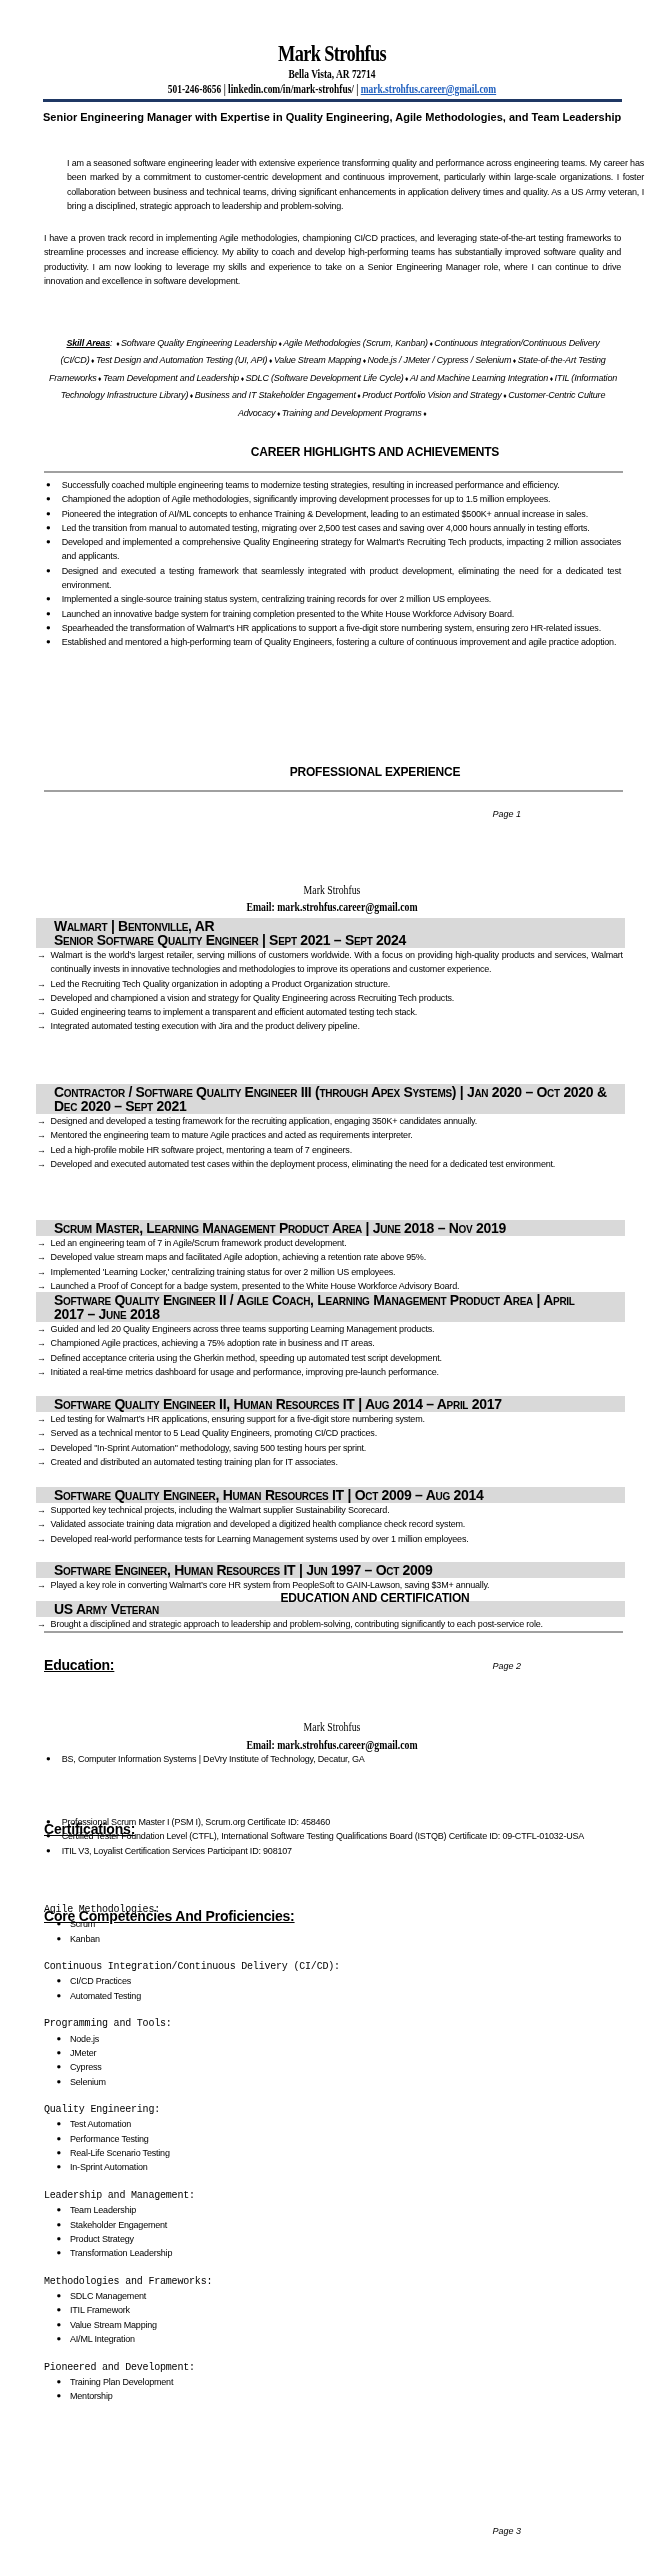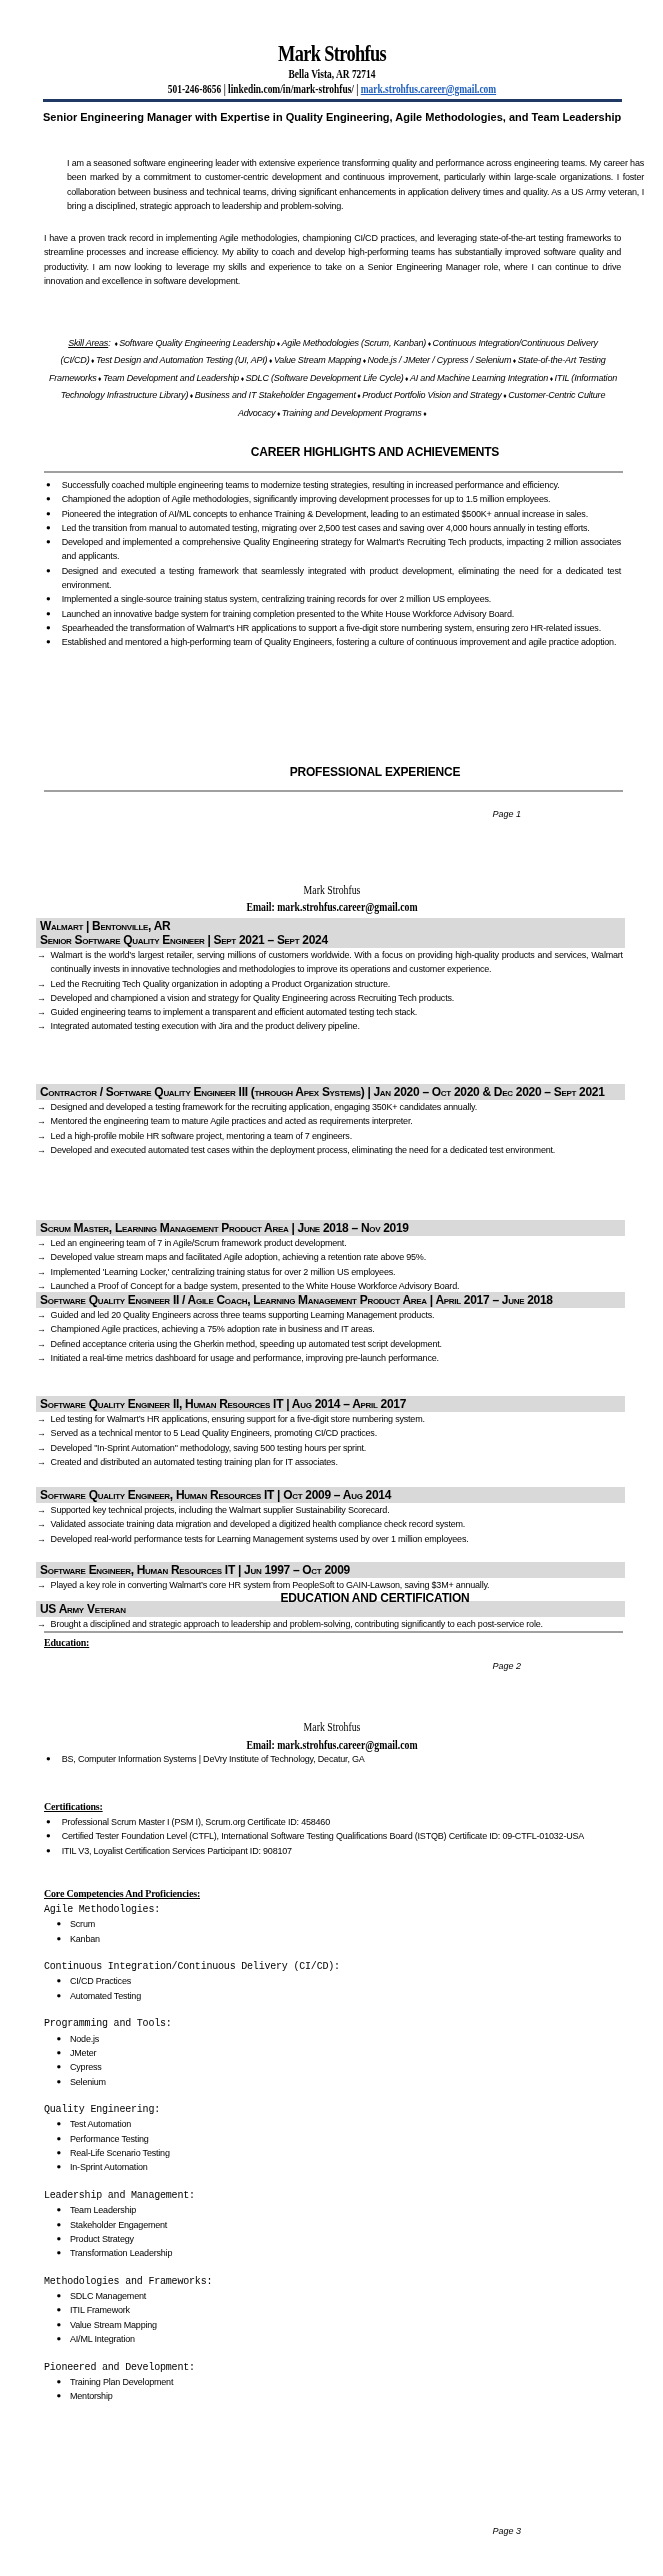--- a/index.html
+++ b/index.html
@@ -22,50 +22,50 @@
     .headline { position: absolute; top: 108px; left: 43px; width: 579px; text-align: left;
       font-family: "Liberation Sans", sans-serif; font-weight: bold; font-size: 11px; line-height: 19px; }
 
     .para { position: absolute; left: 44px; width: 577px; font-family: "Liberation Sans", sans-serif;
       font-size: 9px; line-height: 14.3px; text-align: justify; letter-spacing: -0.2px; }
     .para1 { top: 156px; margin-left: 23px; }
     .para2 { top: 231px; }
 
     .skills { position: absolute; top: 335px; left: 48px; width: 570px; text-align: center;
       font-family: "Liberation Sans", sans-serif; font-style: italic; font-size: 9px; line-height: 16.4px; letter-spacing: -0.2px; }
-    .skills .skill-label { font-weight: normal; text-decoration: underline; text-align: center; }
+    .skills .skill-label { font-weight: bold; text-decoration: underline; text-align: center; }
     .skills .dia { font-style: normal; font-size: 6.8px; padding: 0 1.6px; }
 
     .sec-title { position: absolute; left: 0; width: 664px; text-align: center;
       font-family: "Liberation Sans", sans-serif; font-weight: bold; font-size: 12px; letter-spacing: -0.2px; padding-left: 43px; }
     .grey-rule { position: absolute; left: 44px; width: 579px; height: 1.6px; background: #a0a0a0; }
 
     .bullets { position: absolute; left: 44px; width: 577px; margin: 0; padding: 0; list-style: none;
       font-family: "Liberation Sans", sans-serif; font-size: 9px; line-height: 14.3px; letter-spacing: -0.2px; }
     .bullets li { position: relative; padding-left: 17.7px; text-align: justify; }
     .bullets li .dot { position: absolute; left: 2.1px; top: 0; font-size: 7.8px; }
 
     .page-num { position: absolute; right: 43px; font-family: "Liberation Sans", sans-serif; font-style: italic; font-size: 9px; }
 
     
     .name-small { position: absolute; left: 0; width: 664px; text-align: center;
       font-family: "Liberation Serif", serif; font-size: 11.5px; transform: scaleX(0.85); }
     .email-head { position: absolute; left: 0; width: 664px; text-align: center;
       font-family: "Liberation Serif", serif; font-weight: bold; font-size: 11.5px; transform: scaleX(0.85); }
 
     .job { position: absolute; left: 36px; width: 589px; }
-    .job-bar { background: #d9d9d9; padding: 1px 4px; font-family: "Liberation Sans", sans-serif; font-weight: bold;
-      font-size: 12px; line-height: 14px; font-variant: small-caps; letter-spacing: -0.3px; }
+    .job-bar { background: #d9d9d9; padding: 1px 18px; font-family: "Liberation Sans", sans-serif; font-weight: bold;
+      font-size: 14px; line-height: 14px; font-variant: small-caps; letter-spacing: -0.3px; }
     .arrows { margin: 0; padding: 0; list-style: none; font-family: "Liberation Sans", sans-serif;
       font-size: 9px; line-height: 14.3px; letter-spacing: -0.2px; }
     .arrows li { position: relative; padding-left: 14.6px; padding-right: 2.1px; text-align: justify; }
     .arrows li .arr { position: absolute; left: 1px; top: 0; }
 
-    .sub-head { position: absolute; left: 44px; font-family: Liberation Serif, serif; font-weight: bold;
-      font-size: 10px; text-decoration: underline; letter-spacing: -0.2px; }
+    .sub-head { position: absolute; left: 44px; font-family: Liberation Sans, sans-serif; font-weight: bold;
+      font-size: 14px; text-decoration: underline; letter-spacing: -0.2px; margin-top: 20px; }
 
     .comp-cat { font-family: Liberation Mono, monospace; font-size: 10px; line-height: 14.3px; letter-spacing: -0.2px; }
     .comp-list { margin: 0 0 14.3px 0; padding: 0; list-style: none; font-family: "Liberation Sans", sans-serif;
       font-size: 9px; line-height: 14.3px; letter-spacing: -0.2px; }
     .comp-list li { position: relative; padding-left: 26px; }
     .comp-list li .dot { position: absolute; left: 12.5px; top: 0; font-size: 7.8px; }
     .comp-wrap { position: absolute; left: 44px; top: 191px; width: 469px; }
   </style>
 </head>
 <body>

